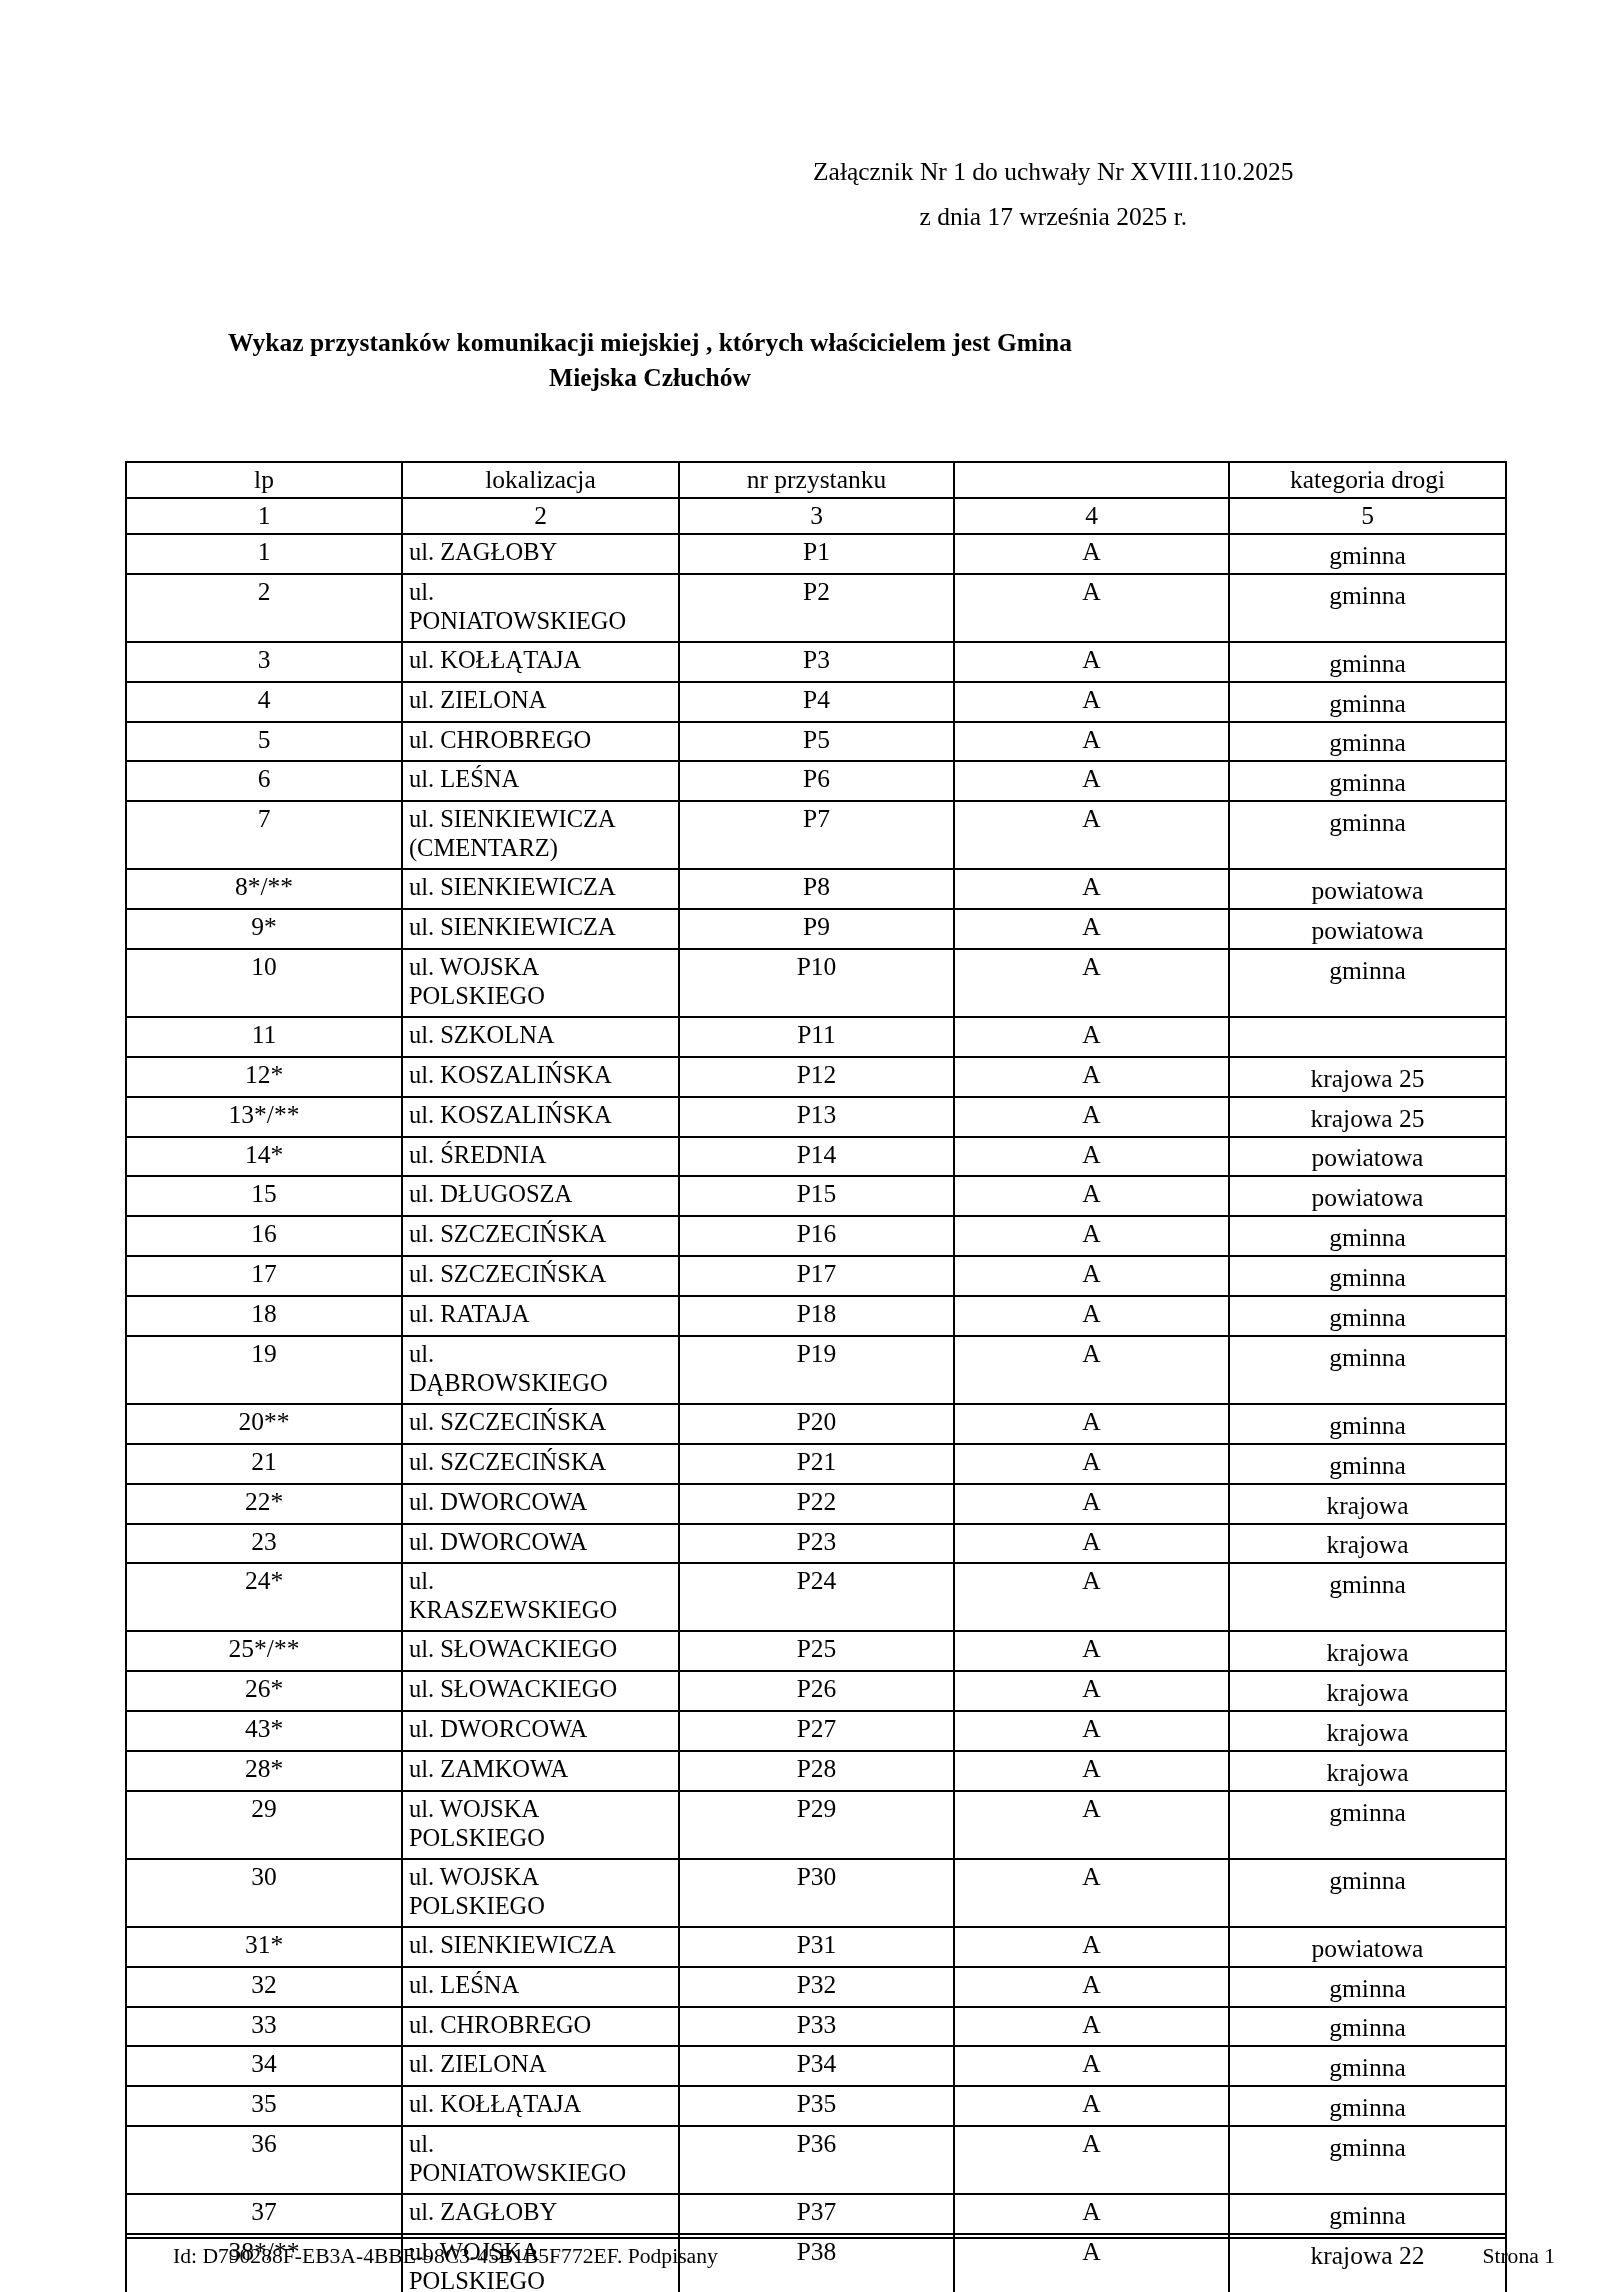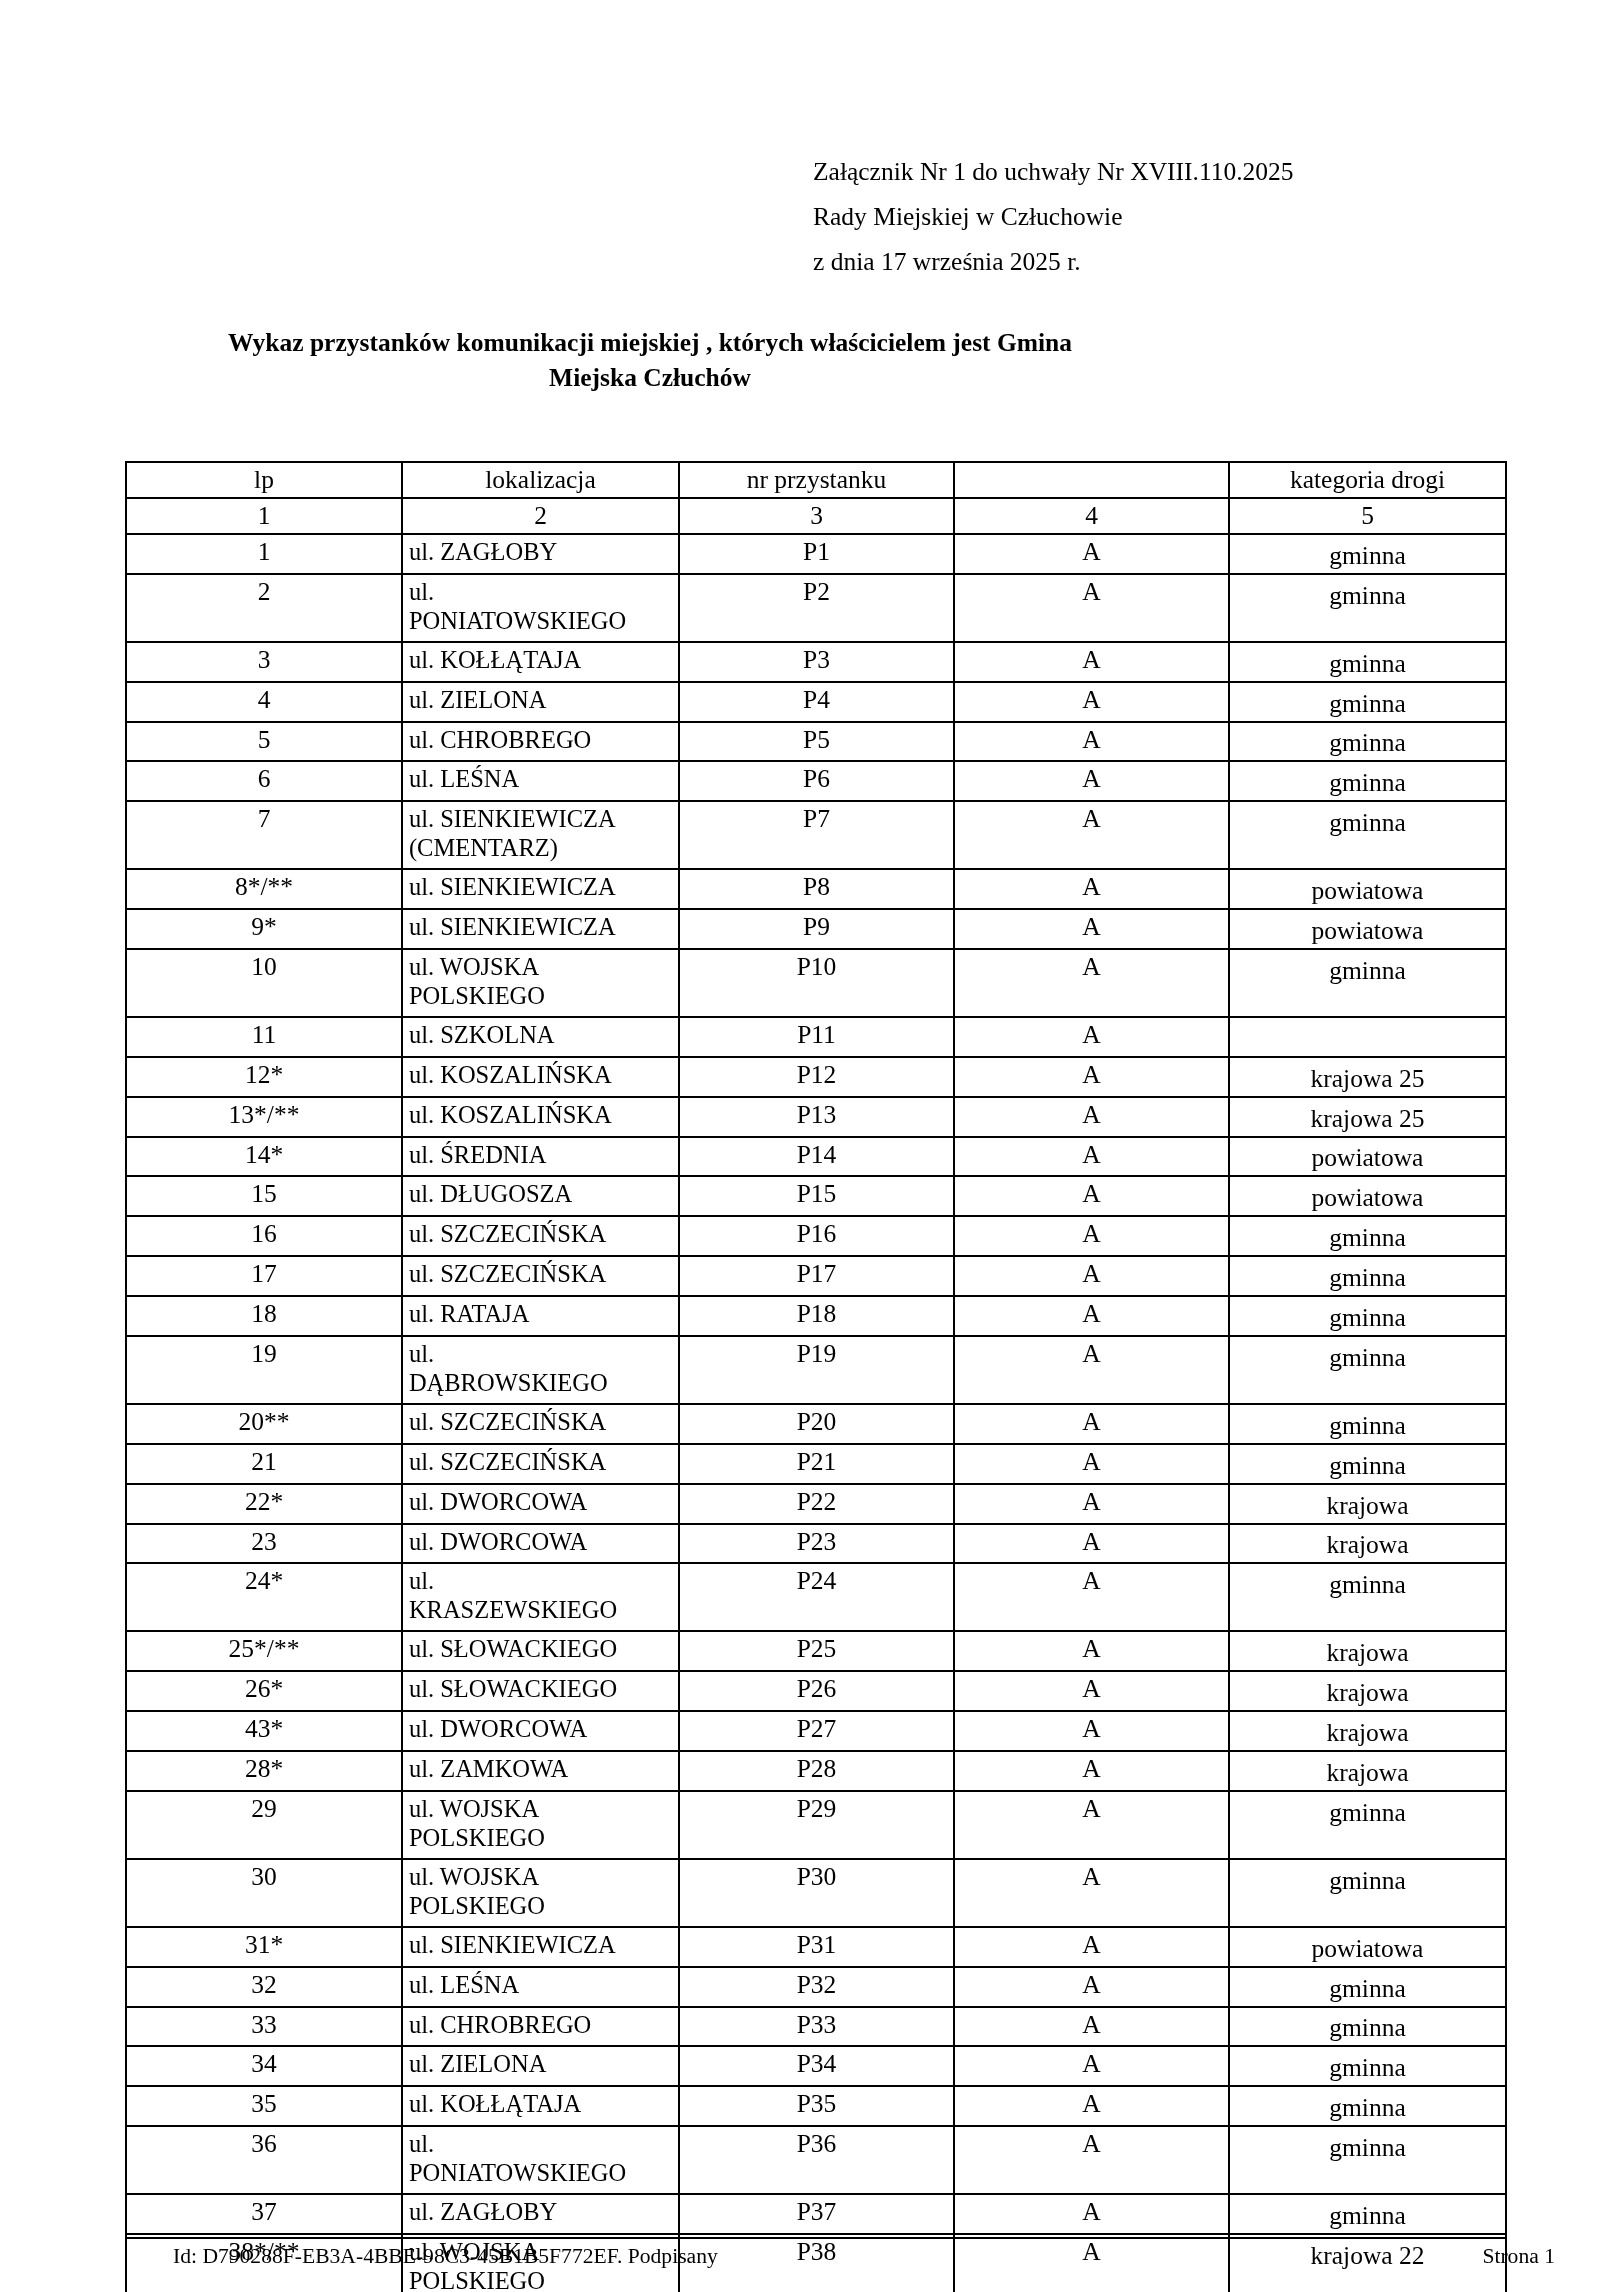--- a/index.html
+++ b/index.html
@@ -1,18 +1,18 @@
 <!DOCTYPE html>
 <html><head>
 <meta charset="utf-8">
 <style>
   html, body { margin: 0; padding: 0; background: #ffffff; }
   body { width: 1621px; height: 2293px; position: relative; overflow: hidden;
          font-family: "Liberation Serif", "DejaVu Serif", serif; color: #000; }
-  .header-block { position: absolute; left: 813px; top: 149px; font-size: 25.5px; }
+  .header-block { position: absolute; left: 813px; top: 149px; font-size: 25.5px; text-align: center; }
   .header-line { height: 45px; line-height: 45px; white-space: nowrap; }
   .title { position: absolute; left: 0; width: 1300px; top: 325px; text-align: center;
            font-weight: bold; font-size: 25.5px; line-height: 35px; }
   table.stops { position: absolute; left: 125px; top: 461px; border-collapse: collapse;
                 table-layout: fixed; width: 1382px; font-size: 25.5px; }
   table.stops td { border: 2px solid #000; padding: 0 5.9px; vertical-align: top;
                    line-height: 29px; }
   table.stops col.c1 { width: 276px; }
   table.stops col.c2 { width: 277px; }
   table.stops col.c3 { width: 275px; }
@@ -27,21 +27,20 @@
   .footer-line { position: absolute; left: 125px; top: 2237px; width: 1382px; height: 0;
                  border-top: 2px solid #000; }
   .footer { position: absolute; left: 125px; top: 2244px; width: 1382px; font-size: 21.6px;
             display: flex; justify-content: space-between; padding-left: 48px; }
 </style>
 </head>
 <body>
 
 <div class="header-block">
   <div class="header-line">Załącznik Nr 1 do uchwały Nr XVIII.110.2025</div>
-  <div class="header-line">Rady Miejskiej w Człuchowie</div>
   <div class="header-line">z dnia 17 września 2025 r.</div>
 </div>
 
 <div class="title">
   <div>Wykaz przystanków komunikacji miejskiej , których właścicielem jest Gmina</div>
   <div>Miejska Człuchów</div>
 </div>
 
 <table class="stops">
   <colgroup>

